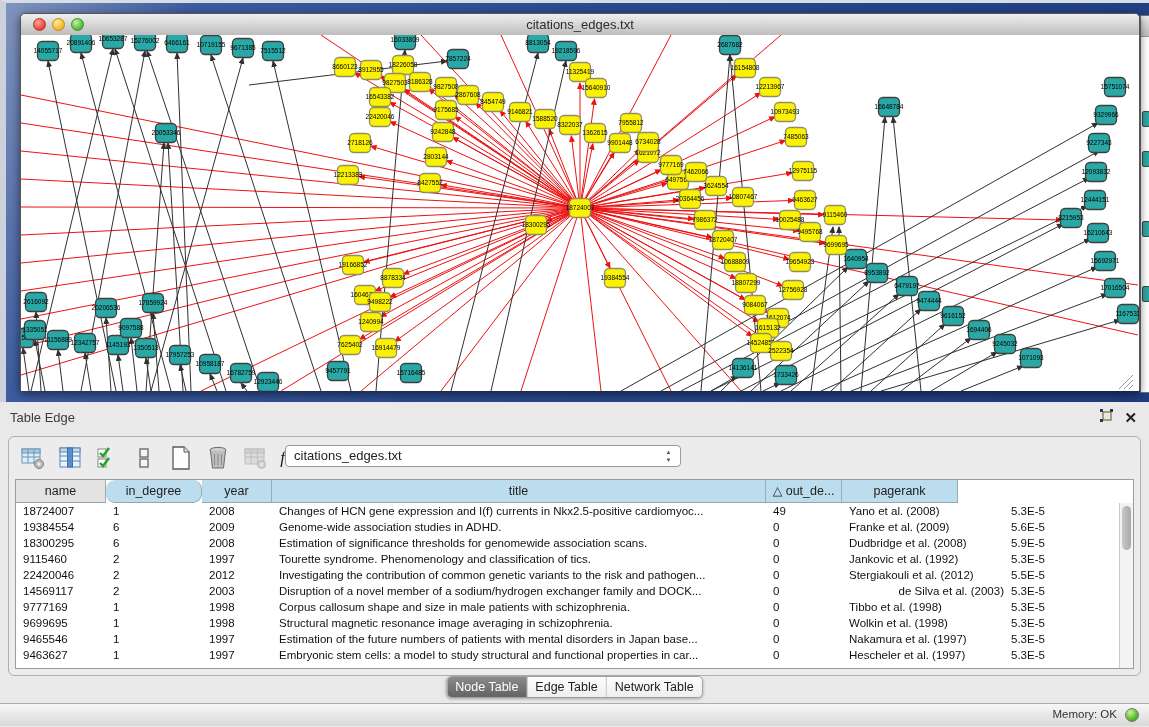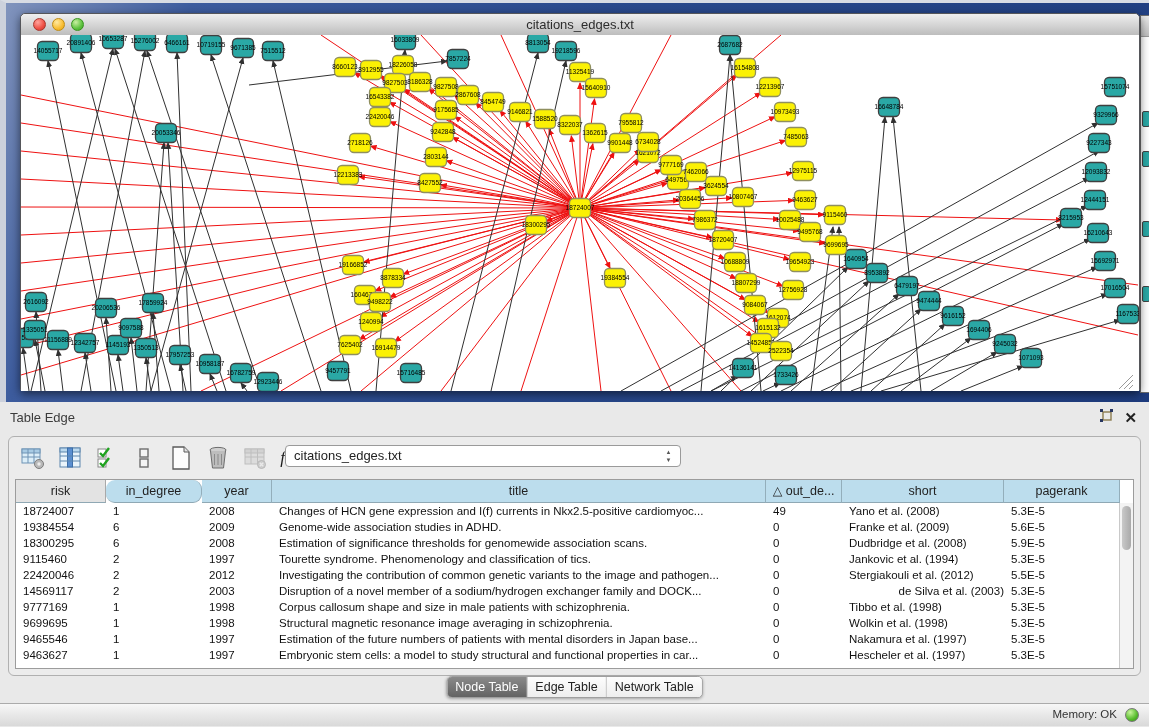--- a/index.html
+++ b/index.html
@@ -554,26 +554,25 @@
       </span>
       <span class="tool-btn" style="font-family:'Liberation Serif',serif;font-style:italic;font-size:17px;color:#1c1c1c;">f(x)</span>
     </div>
     <div class="combo">
       <span>citations_edges.txt</span>
       <span class="stepper">▲<br>▼</span>
     </div>
 
     <div class="tablewrap">
       <div class="thead" id="thead">
-          <div class="th first" style="width: 90px; flex: 0 0 90px;">risk</div>
+          <div class="th first" style="width: 90px; flex: 0 0 90px;">name</div>
           <div class="th" style="width: 96px; flex: 0 0 96px; border-radius: 9px;">in_degree</div>
           <div class="th" style="width: 70px; flex: 0 0 70px;">year</div>
           <div class="th" style="width: 494px; flex: 0 0 494px;">title</div>
           <div class="th" style="width: 76px; flex: 0 0 76px;">△ out_de...</div>
-          <div class="th" style="width: 162px; flex: 0 0 162px;">short</div>
           <div class="th" style="width: 116px; flex: 0 0 116px;">pagerank</div>
         </div>
       <div class="tbody" id="tbody">
           <div class="tr">
             <div class="td" style="width: 90px; flex: 0 0 90px;">18724007</div>
             <div class="td" style="width: 96px; flex: 0 0 96px;">1</div>
             <div class="td" style="width: 70px; flex: 0 0 70px;">2008</div>
             <div class="td" style="width: 494px; flex: 0 0 494px;">Changes of HCN gene expression and I(f) currents in Nkx2.5-positive cardiomyoc...</div>
             <div class="td" style="width: 76px; flex: 0 0 76px;">49</div>
             <div class="td" style="width: 162px; flex: 0 0 162px;">Yano et al. (2008)</div>
@@ -596,28 +595,28 @@
             <div class="td" style="width: 76px; flex: 0 0 76px;">0</div>
             <div class="td" style="width: 162px; flex: 0 0 162px;">Dudbridge et al. (2008)</div>
             <div class="td" style="width: 116px; flex: 0 0 116px;">5.9E-5</div>
           </div>
           <div class="tr">
             <div class="td" style="width: 90px; flex: 0 0 90px;">9115460</div>
             <div class="td" style="width: 96px; flex: 0 0 96px;">2</div>
             <div class="td" style="width: 70px; flex: 0 0 70px;">1997</div>
             <div class="td" style="width: 494px; flex: 0 0 494px;">Tourette syndrome. Phenomenology and classification of tics.</div>
             <div class="td" style="width: 76px; flex: 0 0 76px;">0</div>
-            <div class="td" style="width: 162px; flex: 0 0 162px;">Jankovic et al. (1994)</div>
+            <div class="td" style="width: 162px; flex: 0 0 162px;">Jankovic et al. (1992)</div>
             <div class="td" style="width: 116px; flex: 0 0 116px;">5.3E-5</div>
           </div>
           <div class="tr">
             <div class="td" style="width: 90px; flex: 0 0 90px;">22420046</div>
             <div class="td" style="width: 96px; flex: 0 0 96px;">2</div>
             <div class="td" style="width: 70px; flex: 0 0 70px;">2012</div>
-            <div class="td" style="width: 494px; flex: 0 0 494px;">Investigating the contribution of common genetic variants to the image and pathogen...</div>
+            <div class="td" style="width: 494px; flex: 0 0 494px;">Investigating the contribution of common genetic variants to the risk and pathogen...</div>
             <div class="td" style="width: 76px; flex: 0 0 76px;">0</div>
             <div class="td" style="width: 162px; flex: 0 0 162px;">Stergiakouli et al. (2012)</div>
             <div class="td" style="width: 116px; flex: 0 0 116px;">5.5E-5</div>
           </div>
           <div class="tr">
             <div class="td" style="width: 90px; flex: 0 0 90px;">14569117</div>
             <div class="td" style="width: 96px; flex: 0 0 96px;">2</div>
             <div class="td" style="width: 70px; flex: 0 0 70px;">2003</div>
             <div class="td" style="width: 494px; flex: 0 0 494px;">Disruption of a novel member of a sodium/hydrogen exchanger family and DOCK...</div>
             <div class="td" style="width: 76px; flex: 0 0 76px;">0</div>

